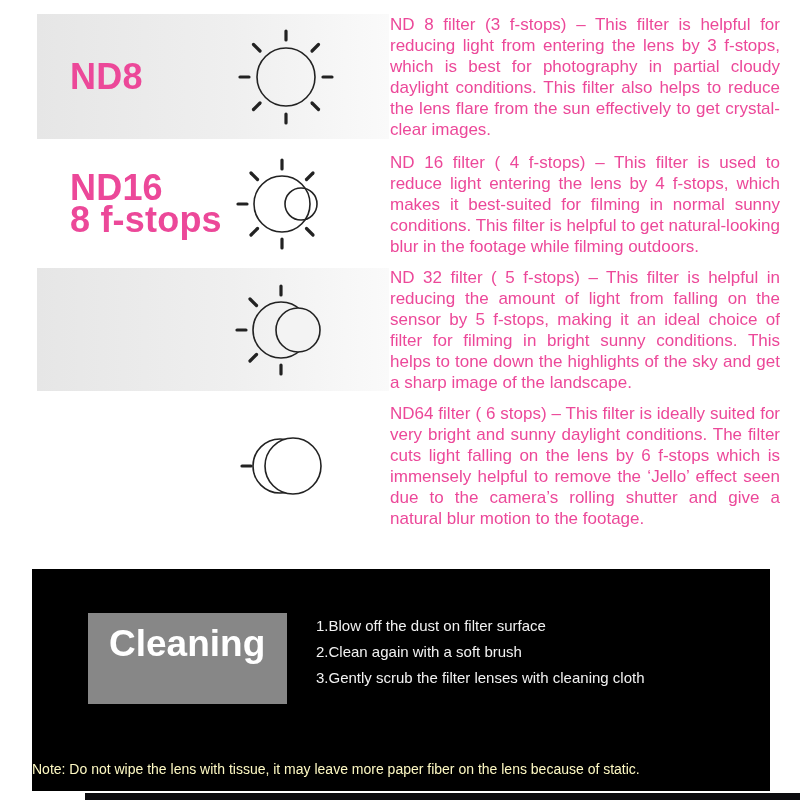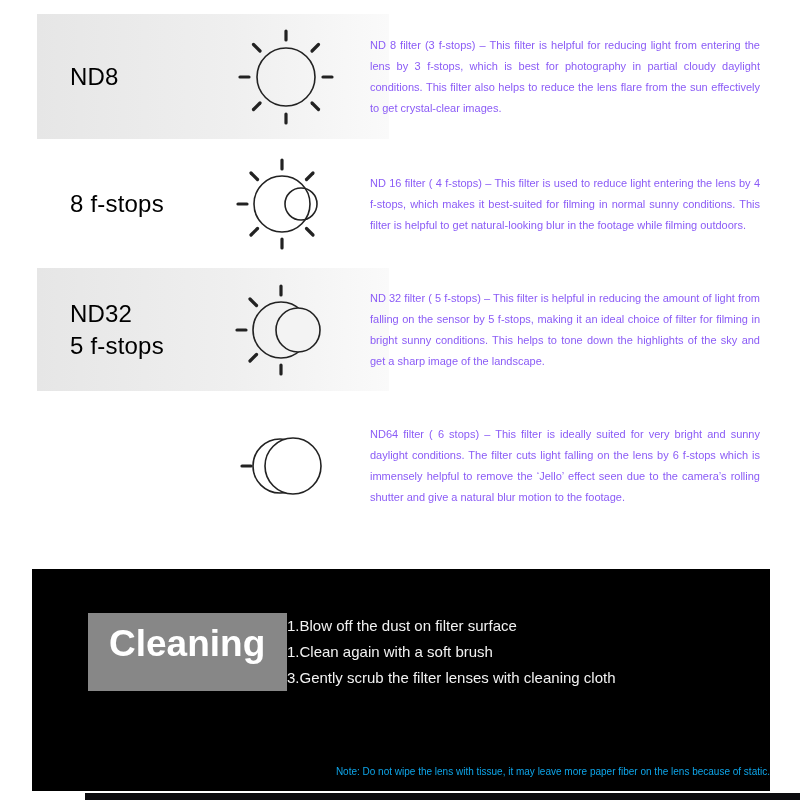--- a/index.html
+++ b/index.html
@@ -14,50 +14,50 @@
   .row-0{top:14px;height:125px;}
   .row-1{top:139px;height:129px;}
   .row-2{top:268px;height:123px;}
   .row-3{top:391px;height:150px;}
   .band{
     position:absolute;left:37px;top:0;bottom:0;width:352px;
     background:linear-gradient(to right,#e6e6e6 0%,#efefef 55%,#fafafa 100%);
   }
   .label{
     position:absolute;left:70px;top:50%;transform:translateY(-50%);
-    color:#000000;font-weight:normal;font-size:24px;line-height:32px;
+    color:#ec4899;font-weight:bold;font-size:36px;line-height:32px;
     letter-spacing:.2px;
   }
   .icon-wrap{
     position:absolute;left:230px;width:112px;top:50%;transform:translateY(-50%);
     text-align:center;
   }
   .icon-wrap svg{display:block;}
   .desc{
-    position:absolute;left:370px;width:390px;top:50%;transform:translateY(-50%);
-    color:#8b5cf6;font-size:11px;line-height:21px;text-align:justify;
+    position:absolute;left:390px;width:390px;top:50%;transform:translateY(-50%);
+    color:#ec4899;font-size:17px;line-height:21px;text-align:justify;
   }
   
   .cleaning{
     position:absolute;left:32px;top:569px;width:738px;height:222px;
     background:#000000;
   }
   .cleaning-title-box{
-    position:absolute;left:56px;top:44px;width:199px;height:78px;
+    position:absolute;left:56px;top:44px;width:199px;height:91px;
     background:#878787;box-sizing:border-box;padding:9px 0 8px 21px;
     color:#ffffff;font-weight:bold;font-size:37px;line-height:44px;
   }
   .steps{
-    position:absolute;left:255px;top:44px;right:10px;
+    position:absolute;left:284px;top:44px;right:10px;
     color:#f2f2f2;font-size:15px;line-height:26px;
     list-style:none;margin:0;padding:0;
   }
   .note{
     position:absolute;left:0;right:0;bottom:14px;
-    text-align:right;color:#0ea5e9;font-size:10px;
+    text-align:left;color:#fef9c3;font-size:14px;
   }
   .bottom-strip{
     position:absolute;left:85px;right:0;top:793px;height:7px;
     background:#0b0b0e;
   }
   .stroke{stroke:#222222;fill:none;stroke-width:1.6;}
   .ray{stroke:#222222;stroke-width:3.2;stroke-linecap:round;}
 </style>
 </head>
 <body>
@@ -80,44 +80,41 @@
         <line class="ray" x1="82" y1="82" x2="88.5" y2="88.5"></line>
         <line class="ray" x1="88.5" y1="23.5" x2="82" y2="30"></line>
         <line class="ray" x1="30" y1="82" x2="23.5" y2="88.5"></line>
       </svg>
     </div>
     <div class="desc">ND 8 filter (3 f-stops) – This filter is helpful for reducing light from entering the lens by 3 f-stops, which is best for photography in partial cloudy daylight conditions. This filter also helps to reduce the lens flare from the sun effectively to get crystal-clear images.</div>
   </div>
 
   <div class="filter-row row-1">
     <div class="label">
+      <div>ND16</div>
       <div>8 f-stops</div>
     </div>
     <div class="icon-wrap">
       <svg width="112" height="112" viewBox="0 0 112 112">
         <circle class="stroke" cx="52" cy="56" r="28"></circle>
         <circle class="stroke" cx="71" cy="56" r="16"></circle>
         <line class="ray" x1="52" y1="12" x2="52" y2="21"></line>
         <line class="ray" x1="52" y1="91" x2="52" y2="100"></line>
         <line class="ray" x1="8" y1="56" x2="17" y2="56"></line>
         <line class="ray" x1="21" y1="25" x2="27.5" y2="31.5"></line>
         <line class="ray" x1="76.5" y1="80.5" x2="83" y2="87"></line>
         <line class="ray" x1="83" y1="25" x2="76.5" y2="31.5"></line>
         <line class="ray" x1="27.5" y1="80.5" x2="21" y2="87"></line>
       </svg>
     </div>
     <div class="desc">ND 16 filter ( 4 f-stops) – This filter is used to reduce light entering the lens by 4 f-stops, which makes it best-suited for filming in normal sunny conditions. This filter is helpful to get natural-looking blur in the footage while filming outdoors.</div>
   </div>
 
   <div class="filter-row row-2">
     <div class="band"></div>
-    <div class="label">
-      <div>ND32</div>
-      <div>5 f-stops</div>
-    </div>
     <div class="icon-wrap">
       <svg width="112" height="112" viewBox="0 0 112 112">
         <circle class="stroke" cx="51" cy="56" r="28"></circle>
         <circle cx="68" cy="56" r="22" fill="#f3f3f3" stroke="#222222" stroke-width="1.6"></circle>
         <line class="ray" x1="51" y1="12" x2="51" y2="21"></line>
         <line class="ray" x1="51" y1="91" x2="51" y2="100"></line>
         <line class="ray" x1="7" y1="56" x2="16" y2="56"></line>
         <line class="ray" x1="20" y1="25" x2="26.5" y2="31.5"></line>
         <line class="ray" x1="26.5" y1="80.5" x2="20" y2="87"></line>
       </svg>
@@ -137,19 +134,19 @@
   </div>
 
 </div>
 
 <div class="cleaning">
   <div class="cleaning-title-box">
     <div>Cleaning</div>
   </div>
   <ul class="steps">
     <li>1.Blow off the dust on filter surface</li>
-    <li>1.Clean again with a soft brush</li>
+    <li>2.Clean again with a soft brush</li>
     <li>3.Gently scrub the filter lenses with cleaning cloth</li>
   </ul>
   <div class="note">Note: Do not wipe the lens with tissue, it may leave more paper fiber on the lens because of static.</div>
 </div>
 
 <div class="bottom-strip"></div>
 
 </body></html>

